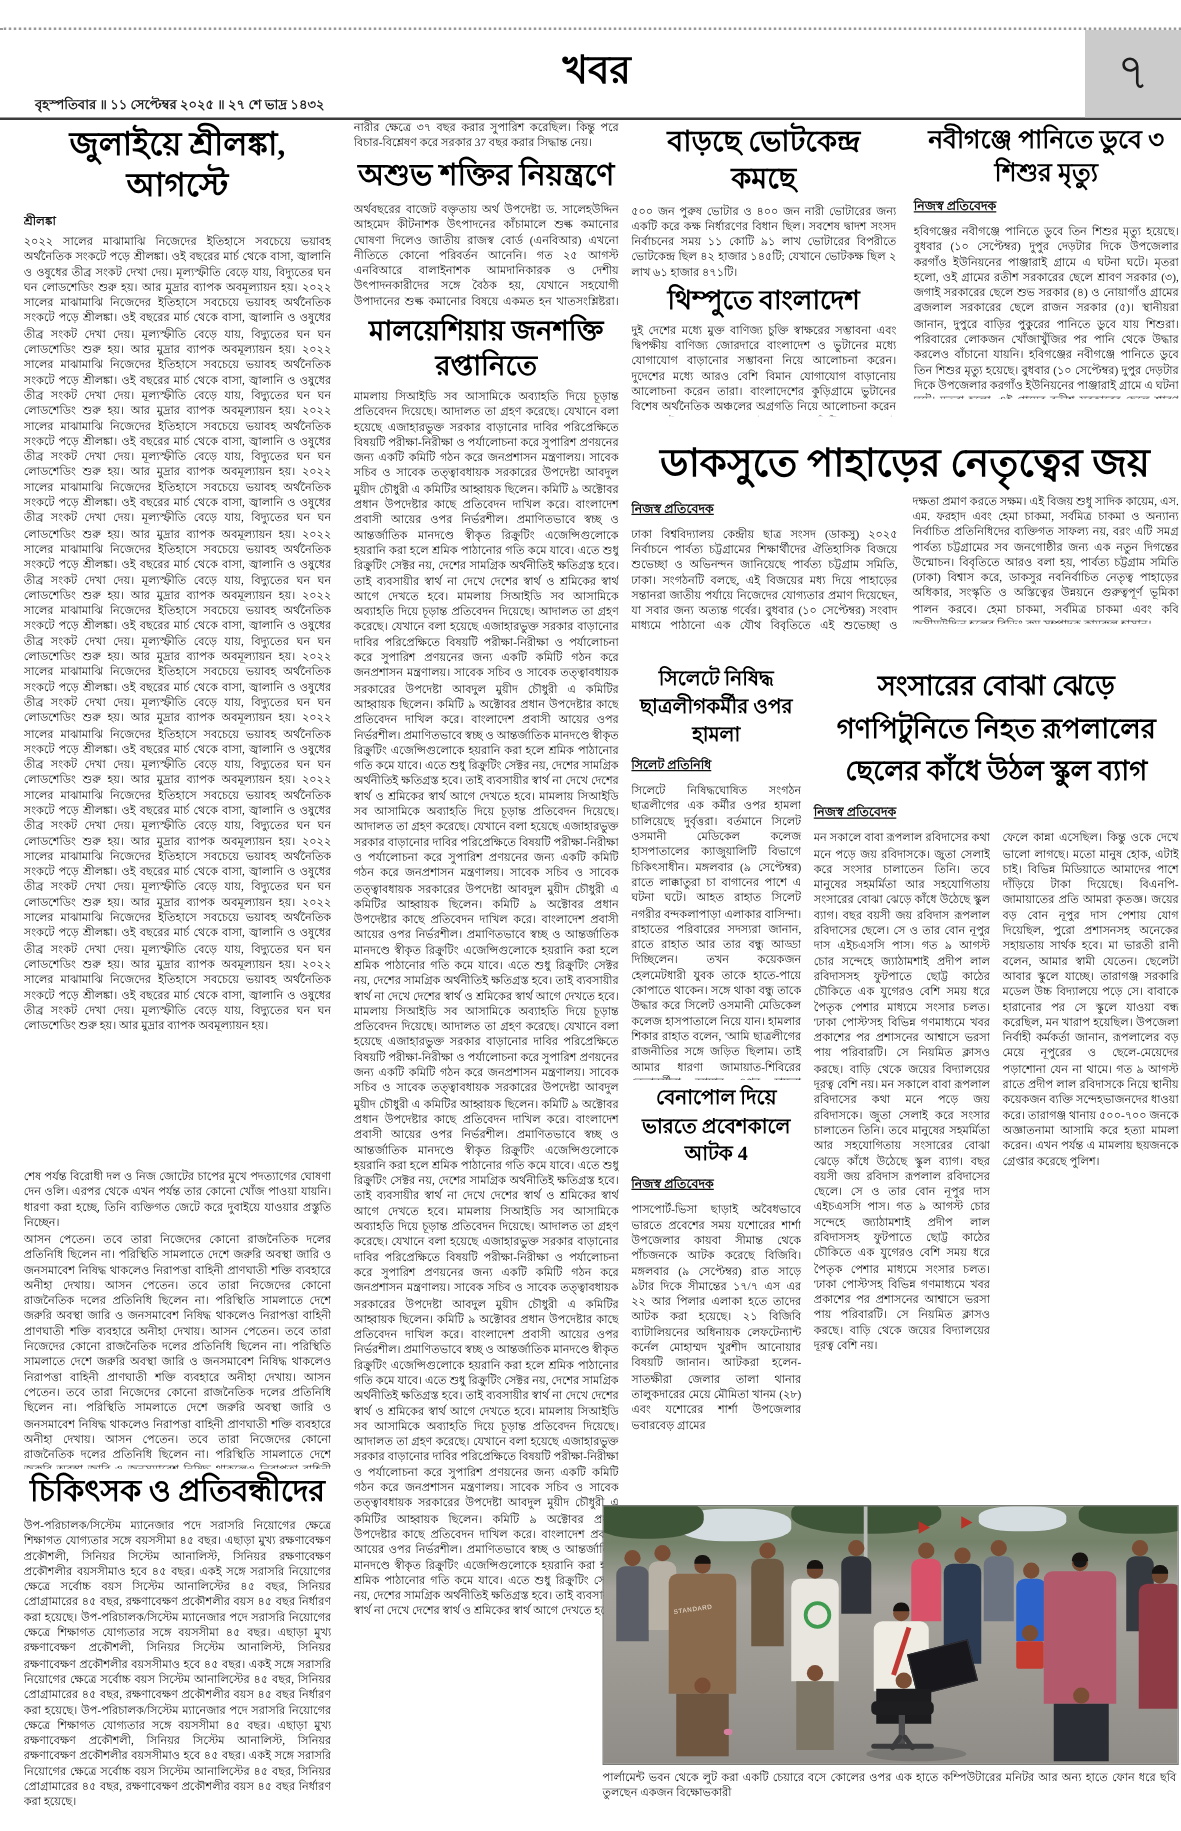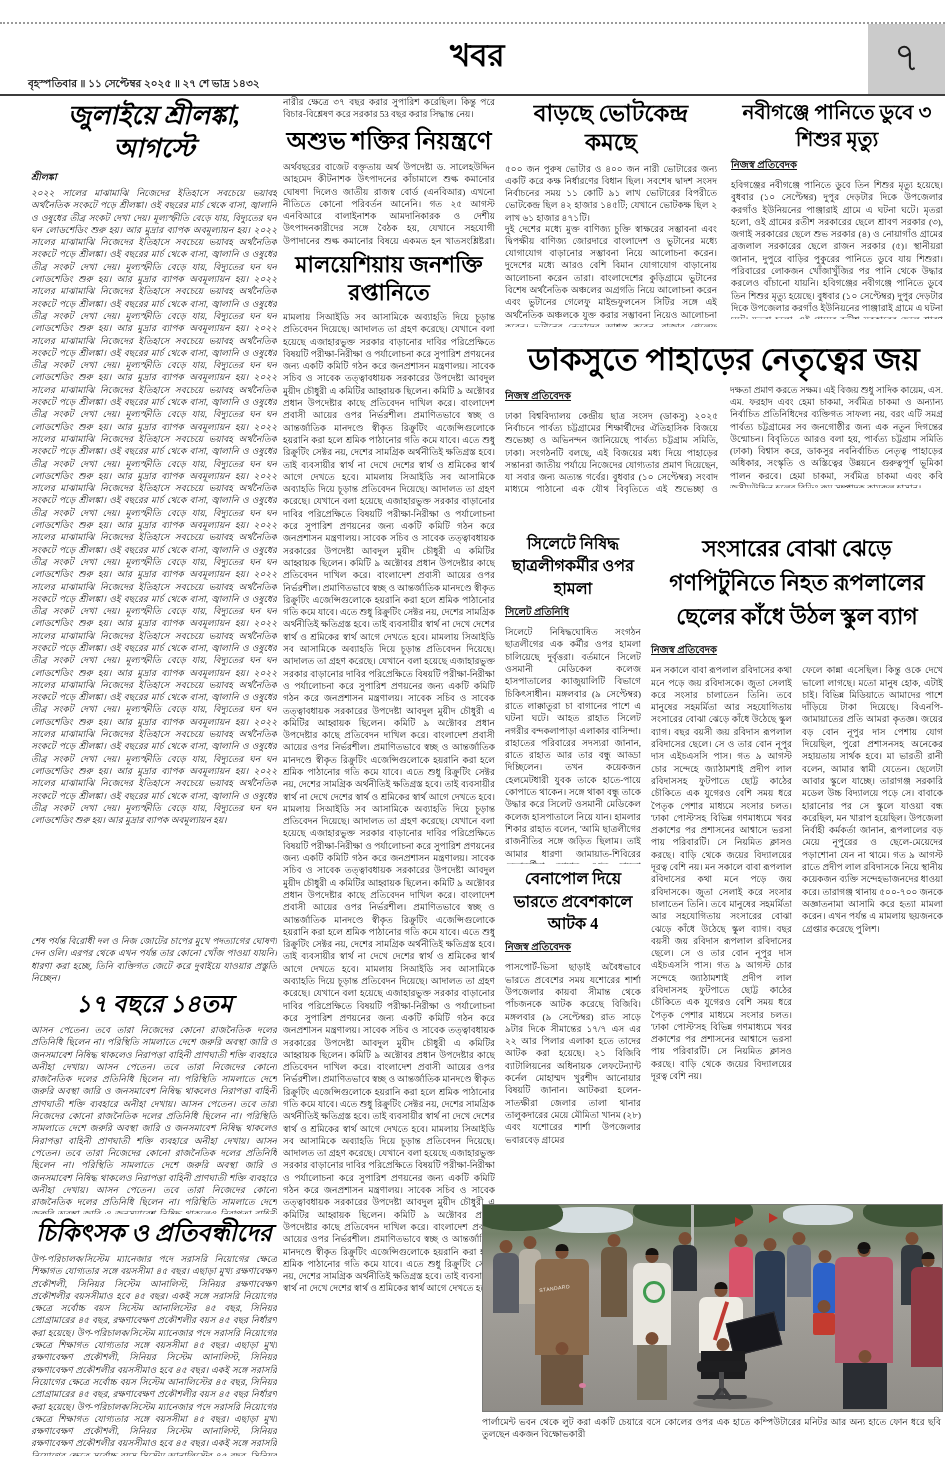--- a/index.html
+++ b/index.html
@@ -8,24 +8,24 @@
   
   .header{position:absolute;left:0;top:22px;width:945px;height:70px;
           border-top:2px dotted #9a9a9a;border-bottom:2px solid #3c3c3c;}
   .brand{position:absolute;left:28px;top:6px;font-size:40px;font-weight:900;letter-spacing:-1px;color:#000;line-height:1;}
   .dateline{position:absolute;left:28px;top:52px;font-size:10.5px;font-weight:bold;color:#222;}
   .section-title{position:absolute;left:450px;top:16px;font-size:31px;font-weight:900;color:#000;line-height:1;}
   .page-num-box{position:absolute;right:0;top:0;width:77px;height:70px;background:#cbcbcb;
                 display:flex;align-items:center;justify-content:center;font-size:40px;color:#1c1c1c;}
   
   .col{position:absolute;top:96px;}
-  #col1{left:31px;width:246px;height:1360px;overflow:hidden;font-style:italic;}
+  #col1{left:19px;width:246px;height:1360px;overflow:hidden;}
   #col2{left:283px;width:212px;height:1345px;overflow:hidden;}
   #rightregion{left:505px;width:438px;}
-  .h-xl{font-size:31px;font-weight:bold;text-align:center;line-height:1.28;color:#000;margin:7px 0 4px;}
+  .h-xl{font-size:31px;font-weight:bold;text-align:center;line-height:1.28;color:#000;margin:18px 0 4px;}
   .h-lg{font-size:24px;font-weight:bold;text-align:center;line-height:1.25;color:#000;margin:4px 0 5px;}
   .h-md{font-size:21px;font-weight:bold;text-align:center;line-height:1.35;color:#000;margin:3px 0 4px;}
   .h-sm{font-size:16px;font-weight:bold;text-align:center;line-height:1.4;color:#000;margin:4px 4px 3px;}
   .byline{font-size:10px;font-weight:bold;text-decoration:underline;margin:4px 0 5px;color:#111;}
   .lead-label{font-size:9.5px;font-weight:bold;margin:0 0 2px;color:#111;}
   .body-txt{font-size:9px;line-height:12.3px;text-align:justify;color:#161616;overflow:hidden;}
   
   .top-band{display:flex;gap:14px;height:237px;overflow:hidden;}
   .top-band>div{flex:1;}
   .daksu{height:196px;overflow:hidden;}
@@ -76,47 +76,47 @@
   </div>
 
   <section class="col" id="col1">
     <article>
       <h2 class="h-lg" style="font-size:26px">জুলাইয়ে শ্রীলঙ্কা, আগস্টে</h2>
       <div class="lead-label">শ্রীলঙ্কা</div>
       <div class="body-txt" style="height:748px">২০২২ সালের মাঝামাঝি নিজেদের ইতিহাসে সবচেয়ে ভয়াবহ অর্থনৈতিক সংকটে পড়ে শ্রীলঙ্কা। ওই বছরের মার্চ থেকে বাসা, জ্বালানি ও ওষুধের তীব্র সংকট দেখা দেয়। মূল্যস্ফীতি বেড়ে যায়, বিদ্যুতের ঘন ঘন লোডশেডিং শুরু হয়। আর মুদ্রার ব্যাপক অবমূল্যায়ন হয়। ২০২২ সালের মাঝামাঝি নিজেদের ইতিহাসে সবচেয়ে ভয়াবহ অর্থনৈতিক সংকটে পড়ে শ্রীলঙ্কা। ওই বছরের মার্চ থেকে বাসা, জ্বালানি ও ওষুধের তীব্র সংকট দেখা দেয়। মূল্যস্ফীতি বেড়ে যায়, বিদ্যুতের ঘন ঘন লোডশেডিং শুরু হয়। আর মুদ্রার ব্যাপক অবমূল্যায়ন হয়। ২০২২ সালের মাঝামাঝি নিজেদের ইতিহাসে সবচেয়ে ভয়াবহ অর্থনৈতিক সংকটে পড়ে শ্রীলঙ্কা। ওই বছরের মার্চ থেকে বাসা, জ্বালানি ও ওষুধের তীব্র সংকট দেখা দেয়। মূল্যস্ফীতি বেড়ে যায়, বিদ্যুতের ঘন ঘন লোডশেডিং শুরু হয়। আর মুদ্রার ব্যাপক অবমূল্যায়ন হয়। ২০২২ সালের মাঝামাঝি নিজেদের ইতিহাসে সবচেয়ে ভয়াবহ অর্থনৈতিক সংকটে পড়ে শ্রীলঙ্কা। ওই বছরের মার্চ থেকে বাসা, জ্বালানি ও ওষুধের তীব্র সংকট দেখা দেয়। মূল্যস্ফীতি বেড়ে যায়, বিদ্যুতের ঘন ঘন লোডশেডিং শুরু হয়। আর মুদ্রার ব্যাপক অবমূল্যায়ন হয়। ২০২২ সালের মাঝামাঝি নিজেদের ইতিহাসে সবচেয়ে ভয়াবহ অর্থনৈতিক সংকটে পড়ে শ্রীলঙ্কা। ওই বছরের মার্চ থেকে বাসা, জ্বালানি ও ওষুধের তীব্র সংকট দেখা দেয়। মূল্যস্ফীতি বেড়ে যায়, বিদ্যুতের ঘন ঘন লোডশেডিং শুরু হয়। আর মুদ্রার ব্যাপক অবমূল্যায়ন হয়। ২০২২ সালের মাঝামাঝি নিজেদের ইতিহাসে সবচেয়ে ভয়াবহ অর্থনৈতিক সংকটে পড়ে শ্রীলঙ্কা। ওই বছরের মার্চ থেকে বাসা, জ্বালানি ও ওষুধের তীব্র সংকট দেখা দেয়। মূল্যস্ফীতি বেড়ে যায়, বিদ্যুতের ঘন ঘন লোডশেডিং শুরু হয়। আর মুদ্রার ব্যাপক অবমূল্যায়ন হয়। ২০২২ সালের মাঝামাঝি নিজেদের ইতিহাসে সবচেয়ে ভয়াবহ অর্থনৈতিক সংকটে পড়ে শ্রীলঙ্কা। ওই বছরের মার্চ থেকে বাসা, জ্বালানি ও ওষুধের তীব্র সংকট দেখা দেয়। মূল্যস্ফীতি বেড়ে যায়, বিদ্যুতের ঘন ঘন লোডশেডিং শুরু হয়। আর মুদ্রার ব্যাপক অবমূল্যায়ন হয়। ২০২২ সালের মাঝামাঝি নিজেদের ইতিহাসে সবচেয়ে ভয়াবহ অর্থনৈতিক সংকটে পড়ে শ্রীলঙ্কা। ওই বছরের মার্চ থেকে বাসা, জ্বালানি ও ওষুধের তীব্র সংকট দেখা দেয়। মূল্যস্ফীতি বেড়ে যায়, বিদ্যুতের ঘন ঘন লোডশেডিং শুরু হয়। আর মুদ্রার ব্যাপক অবমূল্যায়ন হয়। ২০২২ সালের মাঝামাঝি নিজেদের ইতিহাসে সবচেয়ে ভয়াবহ অর্থনৈতিক সংকটে পড়ে শ্রীলঙ্কা। ওই বছরের মার্চ থেকে বাসা, জ্বালানি ও ওষুধের তীব্র সংকট দেখা দেয়। মূল্যস্ফীতি বেড়ে যায়, বিদ্যুতের ঘন ঘন লোডশেডিং শুরু হয়। আর মুদ্রার ব্যাপক অবমূল্যায়ন হয়। ২০২২ সালের মাঝামাঝি নিজেদের ইতিহাসে সবচেয়ে ভয়াবহ অর্থনৈতিক সংকটে পড়ে শ্রীলঙ্কা। ওই বছরের মার্চ থেকে বাসা, জ্বালানি ও ওষুধের তীব্র সংকট দেখা দেয়। মূল্যস্ফীতি বেড়ে যায়, বিদ্যুতের ঘন ঘন লোডশেডিং শুরু হয়। আর মুদ্রার ব্যাপক অবমূল্যায়ন হয়। ২০২২ সালের মাঝামাঝি নিজেদের ইতিহাসে সবচেয়ে ভয়াবহ অর্থনৈতিক সংকটে পড়ে শ্রীলঙ্কা। ওই বছরের মার্চ থেকে বাসা, জ্বালানি ও ওষুধের তীব্র সংকট দেখা দেয়। মূল্যস্ফীতি বেড়ে যায়, বিদ্যুতের ঘন ঘন লোডশেডিং শুরু হয়। আর মুদ্রার ব্যাপক অবমূল্যায়ন হয়। ২০২২ সালের মাঝামাঝি নিজেদের ইতিহাসে সবচেয়ে ভয়াবহ অর্থনৈতিক সংকটে পড়ে শ্রীলঙ্কা। ওই বছরের মার্চ থেকে বাসা, জ্বালানি ও ওষুধের তীব্র সংকট দেখা দেয়। মূল্যস্ফীতি বেড়ে যায়, বিদ্যুতের ঘন ঘন লোডশেডিং শুরু হয়। আর মুদ্রার ব্যাপক অবমূল্যায়ন হয়। ২০২২ সালের মাঝামাঝি নিজেদের ইতিহাসে সবচেয়ে ভয়াবহ অর্থনৈতিক সংকটে পড়ে শ্রীলঙ্কা। ওই বছরের মার্চ থেকে বাসা, জ্বালানি ও ওষুধের তীব্র সংকট দেখা দেয়। মূল্যস্ফীতি বেড়ে যায়, বিদ্যুতের ঘন ঘন লোডশেডিং শুরু হয়। আর মুদ্রার ব্যাপক অবমূল্যায়ন হয়।</div>
       <div class="body-txt" style="height:50px">শেষ পর্যন্ত বিরোধী দল ও নিজ জোটের চাপের মুখে পদত্যাগের ঘোষণা দেন ওলি। এরপর থেকে এখন পর্যন্ত তার কোনো খোঁজ পাওয়া যায়নি। ধারণা করা হচ্ছে, তিনি ব্যক্তিগত জেটে করে দুবাইয়ে যাওয়ার প্রস্তুতি নিচ্ছেন।</div>
     </article>
     <article>
-      <h2 class="h-lg">১৭ বছরে ১৪তম</h2>
       <div class="body-txt" style="height:190px">আসন পেতেন। তবে তারা নিজেদের কোনো রাজনৈতিক দলের প্রতিনিধি ছিলেন না। পরিস্থিতি সামলাতে দেশে জরুরি অবস্থা জারি ও জনসমাবেশ নিষিদ্ধ থাকলেও নিরাপত্তা বাহিনী প্রাণঘাতী শক্তি ব্যবহারে অনীহা দেখায়। আসন পেতেন। তবে তারা নিজেদের কোনো রাজনৈতিক দলের প্রতিনিধি ছিলেন না। পরিস্থিতি সামলাতে দেশে জরুরি অবস্থা জারি ও জনসমাবেশ নিষিদ্ধ থাকলেও নিরাপত্তা বাহিনী প্রাণঘাতী শক্তি ব্যবহারে অনীহা দেখায়। আসন পেতেন। তবে তারা নিজেদের কোনো রাজনৈতিক দলের প্রতিনিধি ছিলেন না। পরিস্থিতি সামলাতে দেশে জরুরি অবস্থা জারি ও জনসমাবেশ নিষিদ্ধ থাকলেও নিরাপত্তা বাহিনী প্রাণঘাতী শক্তি ব্যবহারে অনীহা দেখায়। আসন পেতেন। তবে তারা নিজেদের কোনো রাজনৈতিক দলের প্রতিনিধি ছিলেন না। পরিস্থিতি সামলাতে দেশে জরুরি অবস্থা জারি ও জনসমাবেশ নিষিদ্ধ থাকলেও নিরাপত্তা বাহিনী প্রাণঘাতী শক্তি ব্যবহারে অনীহা দেখায়। আসন পেতেন। তবে তারা নিজেদের কোনো রাজনৈতিক দলের প্রতিনিধি ছিলেন না। পরিস্থিতি সামলাতে দেশে জরুরি অবস্থা জারি ও জনসমাবেশ নিষিদ্ধ থাকলেও নিরাপত্তা বাহিনী প্রাণঘাতী শক্তি ব্যবহারে অনীহা দেখায়। আসন পেতেন। তবে তারা নিজেদের কোনো রাজনৈতিক দলের প্রতিনিধি ছিলেন না। পরিস্থিতি সামলাতে দেশে জরুরি অবস্থা জারি ও জনসমাবেশ নিষিদ্ধ থাকলেও নিরাপত্তা বাহিনী প্রাণঘাতী শক্তি ব্যবহারে অনীহা দেখায়।</div>
     </article>
     <article>
       <h2 class="h-lg">চিকিৎসক ও প্রতিবন্ধীদের</h2>
       <div class="body-txt" style="height:232px">উপ-পরিচালক/সিস্টেম ম্যানেজার পদে সরাসরি নিয়োগের ক্ষেত্রে শিক্ষাগত যোগ্যতার সঙ্গে বয়সসীমা ৪৫ বছর। এছাড়া মুখ্য রক্ষণাবেক্ষণ প্রকৌশলী, সিনিয়র সিস্টেম আনালিস্ট, সিনিয়র রক্ষণাবেক্ষণ প্রকৌশলীর বয়সসীমাও হবে ৪৫ বছর। একই সঙ্গে সরাসরি নিয়োগের ক্ষেত্রে সর্বোচ্চ বয়স সিস্টেম আনালিস্টের ৪৫ বছর, সিনিয়র প্রোগ্রামারের ৪৫ বছর, রক্ষণাবেক্ষণ প্রকৌশলীর বয়স ৪৫ বছর নির্ধারণ করা হয়েছে। উপ-পরিচালক/সিস্টেম ম্যানেজার পদে সরাসরি নিয়োগের ক্ষেত্রে শিক্ষাগত যোগ্যতার সঙ্গে বয়সসীমা ৪৫ বছর। এছাড়া মুখ্য রক্ষণাবেক্ষণ প্রকৌশলী, সিনিয়র সিস্টেম আনালিস্ট, সিনিয়র রক্ষণাবেক্ষণ প্রকৌশলীর বয়সসীমাও হবে ৪৫ বছর। একই সঙ্গে সরাসরি নিয়োগের ক্ষেত্রে সর্বোচ্চ বয়স সিস্টেম আনালিস্টের ৪৫ বছর, সিনিয়র প্রোগ্রামারের ৪৫ বছর, রক্ষণাবেক্ষণ প্রকৌশলীর বয়স ৪৫ বছর নির্ধারণ করা হয়েছে। উপ-পরিচালক/সিস্টেম ম্যানেজার পদে সরাসরি নিয়োগের ক্ষেত্রে শিক্ষাগত যোগ্যতার সঙ্গে বয়সসীমা ৪৫ বছর। এছাড়া মুখ্য রক্ষণাবেক্ষণ প্রকৌশলী, সিনিয়র সিস্টেম আনালিস্ট, সিনিয়র রক্ষণাবেক্ষণ প্রকৌশলীর বয়সসীমাও হবে ৪৫ বছর। একই সঙ্গে সরাসরি নিয়োগের ক্ষেত্রে সর্বোচ্চ বয়স সিস্টেম আনালিস্টের ৪৫ বছর, সিনিয়র প্রোগ্রামারের ৪৫ বছর, রক্ষণাবেক্ষণ প্রকৌশলীর বয়স ৪৫ বছর নির্ধারণ করা হয়েছে।</div>
     </article>
   </section>
 
   <section class="col" id="col2">
-    <div class="body-txt" style="height:26px">নারীর ক্ষেত্রে ৩৭ বছর করার সুপারিশ করেছিল। কিন্তু পরে বিচার-বিশ্লেষণ করে সরকার 53 বছর করার সিদ্ধান্ত নেয়।</div>
+    <div class="body-txt" style="height:26px">নারীর ক্ষেত্রে ৩৭ বছর করার সুপারিশ করেছিল। কিন্তু পরে বিচার-বিশ্লেষণ করে সরকার 37 বছর করার সিদ্ধান্ত নেয়।</div>
     <article>
       <h2 class="h-lg">অশুভ শক্তির নিয়ন্ত্রণে</h2>
       <div class="body-txt" style="height:86px">অর্থবছরের বাজেট বক্তৃতায় অর্থ উপদেষ্টা ড. সালেহউদ্দিন আহমেদ কীটনাশক উৎপাদনের কাঁচামালে শুল্ক কমানোর ঘোষণা দিলেও জাতীয় রাজস্ব বোর্ড (এনবিআর) এখনো নীতিতে কোনো পরিবর্তন আনেনি। গত ২৫ আগস্ট এনবিআরে বালাইনাশক আমদানিকারক ও দেশীয় উৎপাদনকারীদের সঙ্গে বৈঠক হয়, যেখানে সহযোগী উপাদানের শুল্ক কমানোর বিষয়ে একমত হন খাতসংশ্লিষ্টরা। উদ্যোক্তাদের দাবি, এই নীতির বাস্তবায়ন না হলে কৃষি খাতের প্রতিযোগিতা সক্ষমতা আরও কমে যাবে। কৃষকদের চরম ক্ষতির মুখে পড়তে হবে।</div>
     </article>
     <article>
       <h2 class="h-lg" style="font-size:22px">মালয়েশিয়ায় জনশক্তি রপ্তানিতে</h2>
       <div class="body-txt" style="height:1150px">মামলায় সিআইডি সব আসামিকে অব্যাহতি দিয়ে চূড়ান্ত প্রতিবেদন দিয়েছে। আদালত তা গ্রহণ করেছে। যেখানে বলা হয়েছে এজাহারভুক্ত সরকার বাড়ানোর দাবির পরিপ্রেক্ষিতে বিষয়টি পরীক্ষা-নিরীক্ষা ও পর্যালোচনা করে সুপারিশ প্রণয়নের জন্য একটি কমিটি গঠন করে জনপ্রশাসন মন্ত্রণালয়। সাবেক সচিব ও সাবেক তত্ত্বাবধায়ক সরকারের উপদেষ্টা আবদুল মুয়ীদ চৌধুরী এ কমিটির আহ্বায়ক ছিলেন। কমিটি ৯ অক্টোবর প্রধান উপদেষ্টার কাছে প্রতিবেদন দাখিল করে। বাংলাদেশ প্রবাসী আয়ের ওপর নির্ভরশীল। প্রমাণিতভাবে স্বচ্ছ ও আন্তর্জাতিক মানদণ্ডে স্বীকৃত রিক্রুটিং এজেন্সিগুলোকে হয়রানি করা হলে শ্রমিক পাঠানোর গতি কমে যাবে। এতে শুধু রিক্রুটিং সেক্টর নয়, দেশের সামগ্রিক অর্থনীতিই ক্ষতিগ্রস্ত হবে। তাই ব্যবসায়ীর স্বার্থ না দেখে দেশের স্বার্থ ও শ্রমিকের স্বার্থ আগে দেখতে হবে। মামলায় সিআইডি সব আসামিকে অব্যাহতি দিয়ে চূড়ান্ত প্রতিবেদন দিয়েছে। আদালত তা গ্রহণ করেছে। যেখানে বলা হয়েছে এজাহারভুক্ত সরকার বাড়ানোর দাবির পরিপ্রেক্ষিতে বিষয়টি পরীক্ষা-নিরীক্ষা ও পর্যালোচনা করে সুপারিশ প্রণয়নের জন্য একটি কমিটি গঠন করে জনপ্রশাসন মন্ত্রণালয়। সাবেক সচিব ও সাবেক তত্ত্বাবধায়ক সরকারের উপদেষ্টা আবদুল মুয়ীদ চৌধুরী এ কমিটির আহ্বায়ক ছিলেন। কমিটি ৯ অক্টোবর প্রধান উপদেষ্টার কাছে প্রতিবেদন দাখিল করে। বাংলাদেশ প্রবাসী আয়ের ওপর নির্ভরশীল। প্রমাণিতভাবে স্বচ্ছ ও আন্তর্জাতিক মানদণ্ডে স্বীকৃত রিক্রুটিং এজেন্সিগুলোকে হয়রানি করা হলে শ্রমিক পাঠানোর গতি কমে যাবে। এতে শুধু রিক্রুটিং সেক্টর নয়, দেশের সামগ্রিক অর্থনীতিই ক্ষতিগ্রস্ত হবে। তাই ব্যবসায়ীর স্বার্থ না দেখে দেশের স্বার্থ ও শ্রমিকের স্বার্থ আগে দেখতে হবে। মামলায় সিআইডি সব আসামিকে অব্যাহতি দিয়ে চূড়ান্ত প্রতিবেদন দিয়েছে। আদালত তা গ্রহণ করেছে। যেখানে বলা হয়েছে এজাহারভুক্ত সরকার বাড়ানোর দাবির পরিপ্রেক্ষিতে বিষয়টি পরীক্ষা-নিরীক্ষা ও পর্যালোচনা করে সুপারিশ প্রণয়নের জন্য একটি কমিটি গঠন করে জনপ্রশাসন মন্ত্রণালয়। সাবেক সচিব ও সাবেক তত্ত্বাবধায়ক সরকারের উপদেষ্টা আবদুল মুয়ীদ চৌধুরী এ কমিটির আহ্বায়ক ছিলেন। কমিটি ৯ অক্টোবর প্রধান উপদেষ্টার কাছে প্রতিবেদন দাখিল করে। বাংলাদেশ প্রবাসী আয়ের ওপর নির্ভরশীল। প্রমাণিতভাবে স্বচ্ছ ও আন্তর্জাতিক মানদণ্ডে স্বীকৃত রিক্রুটিং এজেন্সিগুলোকে হয়রানি করা হলে শ্রমিক পাঠানোর গতি কমে যাবে। এতে শুধু রিক্রুটিং সেক্টর নয়, দেশের সামগ্রিক অর্থনীতিই ক্ষতিগ্রস্ত হবে। তাই ব্যবসায়ীর স্বার্থ না দেখে দেশের স্বার্থ ও শ্রমিকের স্বার্থ আগে দেখতে হবে। মামলায় সিআইডি সব আসামিকে অব্যাহতি দিয়ে চূড়ান্ত প্রতিবেদন দিয়েছে। আদালত তা গ্রহণ করেছে। যেখানে বলা হয়েছে এজাহারভুক্ত সরকার বাড়ানোর দাবির পরিপ্রেক্ষিতে বিষয়টি পরীক্ষা-নিরীক্ষা ও পর্যালোচনা করে সুপারিশ প্রণয়নের জন্য একটি কমিটি গঠন করে জনপ্রশাসন মন্ত্রণালয়। সাবেক সচিব ও সাবেক তত্ত্বাবধায়ক সরকারের উপদেষ্টা আবদুল মুয়ীদ চৌধুরী এ কমিটির আহ্বায়ক ছিলেন। কমিটি ৯ অক্টোবর প্রধান উপদেষ্টার কাছে প্রতিবেদন দাখিল করে। বাংলাদেশ প্রবাসী আয়ের ওপর নির্ভরশীল। প্রমাণিতভাবে স্বচ্ছ ও আন্তর্জাতিক মানদণ্ডে স্বীকৃত রিক্রুটিং এজেন্সিগুলোকে হয়রানি করা হলে শ্রমিক পাঠানোর গতি কমে যাবে। এতে শুধু রিক্রুটিং সেক্টর নয়, দেশের সামগ্রিক অর্থনীতিই ক্ষতিগ্রস্ত হবে। তাই ব্যবসায়ীর স্বার্থ না দেখে দেশের স্বার্থ ও শ্রমিকের স্বার্থ আগে দেখতে হবে। মামলায় সিআইডি সব আসামিকে অব্যাহতি দিয়ে চূড়ান্ত প্রতিবেদন দিয়েছে। আদালত তা গ্রহণ করেছে। যেখানে বলা হয়েছে এজাহারভুক্ত সরকার বাড়ানোর দাবির পরিপ্রেক্ষিতে বিষয়টি পরীক্ষা-নিরীক্ষা ও পর্যালোচনা করে সুপারিশ প্রণয়নের জন্য একটি কমিটি গঠন করে জনপ্রশাসন মন্ত্রণালয়। সাবেক সচিব ও সাবেক তত্ত্বাবধায়ক সরকারের উপদেষ্টা আবদুল মুয়ীদ চৌধুরী এ কমিটির আহ্বায়ক ছিলেন। কমিটি ৯ অক্টোবর প্রধান উপদেষ্টার কাছে প্রতিবেদন দাখিল করে। বাংলাদেশ প্রবাসী আয়ের ওপর নির্ভরশীল। প্রমাণিতভাবে স্বচ্ছ ও আন্তর্জাতিক মানদণ্ডে স্বীকৃত রিক্রুটিং এজেন্সিগুলোকে হয়রানি করা হলে শ্রমিক পাঠানোর গতি কমে যাবে। এতে শুধু রিক্রুটিং সেক্টর নয়, দেশের সামগ্রিক অর্থনীতিই ক্ষতিগ্রস্ত হবে। তাই ব্যবসায়ীর স্বার্থ না দেখে দেশের স্বার্থ ও শ্রমিকের স্বার্থ আগে দেখতে হবে। মামলায় সিআইডি সব আসামিকে অব্যাহতি দিয়ে চূড়ান্ত প্রতিবেদন দিয়েছে। আদালত তা গ্রহণ করেছে। যেখানে বলা হয়েছে এজাহারভুক্ত সরকার বাড়ানোর দাবির পরিপ্রেক্ষিতে বিষয়টি পরীক্ষা-নিরীক্ষা ও পর্যালোচনা করে সুপারিশ প্রণয়নের জন্য একটি কমিটি গঠন করে জনপ্রশাসন মন্ত্রণালয়। সাবেক সচিব ও সাবেক তত্ত্বাবধায়ক সরকারের উপদেষ্টা আবদুল মুয়ীদ চৌধুরী এ কমিটির আহ্বায়ক ছিলেন। কমিটি ৯ অক্টোবর প্রধান উপদেষ্টার কাছে প্রতিবেদন দাখিল করে। বাংলাদেশ প্রবাসী আয়ের ওপর নির্ভরশীল। প্রমাণিতভাবে স্বচ্ছ ও আন্তর্জাতিক মানদণ্ডে স্বীকৃত রিক্রুটিং এজেন্সিগুলোকে হয়রানি করা হলে শ্রমিক পাঠানোর গতি কমে যাবে। এতে শুধু রিক্রুটিং সেক্টর নয়, দেশের সামগ্রিক অর্থনীতিই ক্ষতিগ্রস্ত হবে। তাই ব্যবসায়ীর স্বার্থ না দেখে দেশের স্বার্থ ও শ্রমিকের স্বার্থ আগে দেখতে হবে।</div>
     </article>
   </section>
 
   <section class="col" id="rightregion">
 
     <div class="top-band">
       <div>
         <h2 class="h-lg" style="font-size:23px">বাড়ছে ভোটকেন্দ্র কমছে</h2>
         <div class="body-txt" style="height:60px">৫০০ জন পুরুষ ভোটার ও ৪০০ জন নারী ভোটারের জন্য একটি করে কক্ষ নির্ধারণের বিধান ছিল। সবশেষ দ্বাদশ সংসদ নির্বাচনের সময় ১১ কোটি ৯১ লাখ ভোটারের বিপরীতে ভোটকেন্দ্র ছিল ৪২ হাজার ১৪৫টি; যেখানে ভোটকক্ষ ছিল ২ লাখ ৬১ হাজার ৪৭১টি।</div>
+        <h3 class="h-md">থিম্পুতে বাংলাদেশ</h3>
         <div class="body-txt" style="height:104px">দুই দেশের মধ্যে মুক্ত বাণিজ্য চুক্তি স্বাক্ষরের সম্ভাবনা এবং দ্বিপক্ষীয় বাণিজ্য জোরদারে বাংলাদেশ ও ভুটানের মধ্যে যোগাযোগ বাড়ানোর সম্ভাবনা নিয়ে আলোচনা করেন। দুদেশের মধ্যে আরও বেশি বিমান যোগাযোগ বাড়ানোয় আলোচনা করেন তারা। বাংলাদেশের কুড়িগ্রামে ভুটানের বিশেষ অর্থনৈতিক অঞ্চলের অগ্রগতি নিয়ে আলোচনা করেন এবং ভুটানের গেলেফু মাইন্ডফুলনেস সিটির সঙ্গে এই অর্থনৈতিক অঞ্চলকে যুক্ত করার সম্ভাবনা নিয়েও আলোচনা করেন। ভুটানের নেতাদের আশ্বস্ত করেন, রাজার গেলেফু মাইন্ডফুলনেস বাস্তবায়নে বাংলাদেশ সব ধরনের সহযোগিতা করবে। বাংলাদেশে জলবিদ্যুৎ রপ্তানির আগ্রহ দেখিয়েছে। তারা বাংলাদেশ ও ভুটানের মধ্যে ইন্টারনেট সংযোগ নিয়েও আলোচনা করেন। বাংলাদেশও পেশাদার রপ্তানির আগ্রহ প্রকাশ করেছে।</div>
       </div>
       <div>
         <h2 class="h-md" style="font-size:20px">নবীগঞ্জে পানিতে ডুবে ৩ শিশুর মৃত্যু</h2>
         <div class="byline">নিজস্ব প্রতিবেদক</div>
         <div class="body-txt" style="height:140px">হবিগঞ্জের নবীগঞ্জে পানিতে ডুবে তিন শিশুর মৃত্যু হয়েছে। বুধবার (১০ সেপ্টেম্বর) দুপুর দেড়টার দিকে উপজেলার করগাঁও ইউনিয়নের পাঞ্জারাই গ্রামে এ ঘটনা ঘটে। মৃতরা হলো, ওই গ্রামের রতীশ সরকারের ছেলে শ্রাবণ সরকার (৩), জগাই সরকারের ছেলে শুভ সরকার (৪) ও নোয়াগাঁও গ্রামের ব্রজলাল সরকারের ছেলে রাজন সরকার (৫)। স্থানীয়রা জানান, দুপুরে বাড়ির পুকুরের পানিতে ডুবে যায় শিশুরা। পরিবারের লোকজন খোঁজাখুঁজির পর পানি থেকে উদ্ধার করলেও বাঁচানো যায়নি। হবিগঞ্জের নবীগঞ্জে পানিতে ডুবে তিন শিশুর মৃত্যু হয়েছে। বুধবার (১০ সেপ্টেম্বর) দুপুর দেড়টার দিকে উপজেলার করগাঁও ইউনিয়নের পাঞ্জারাই গ্রামে এ ঘটনা ঘটে। মৃতরা হলো, ওই গ্রামের রতীশ সরকারের ছেলে শ্রাবণ সরকার (৩), জগাই সরকারের ছেলে শুভ সরকার (৪) ও নোয়াগাঁও গ্রামের ব্রজলাল সরকারের ছেলে রাজন সরকার (৫)। স্থানীয়রা জানান, দুপুরে বাড়ির পুকুরের পানিতে ডুবে যায় শিশুরা। পরিবারের লোকজন খোঁজাখুঁজির পর পানি থেকে উদ্ধার করলেও বাঁচানো যায়নি।</div>
       </div>
     </div>
 
     <article class="daksu">

